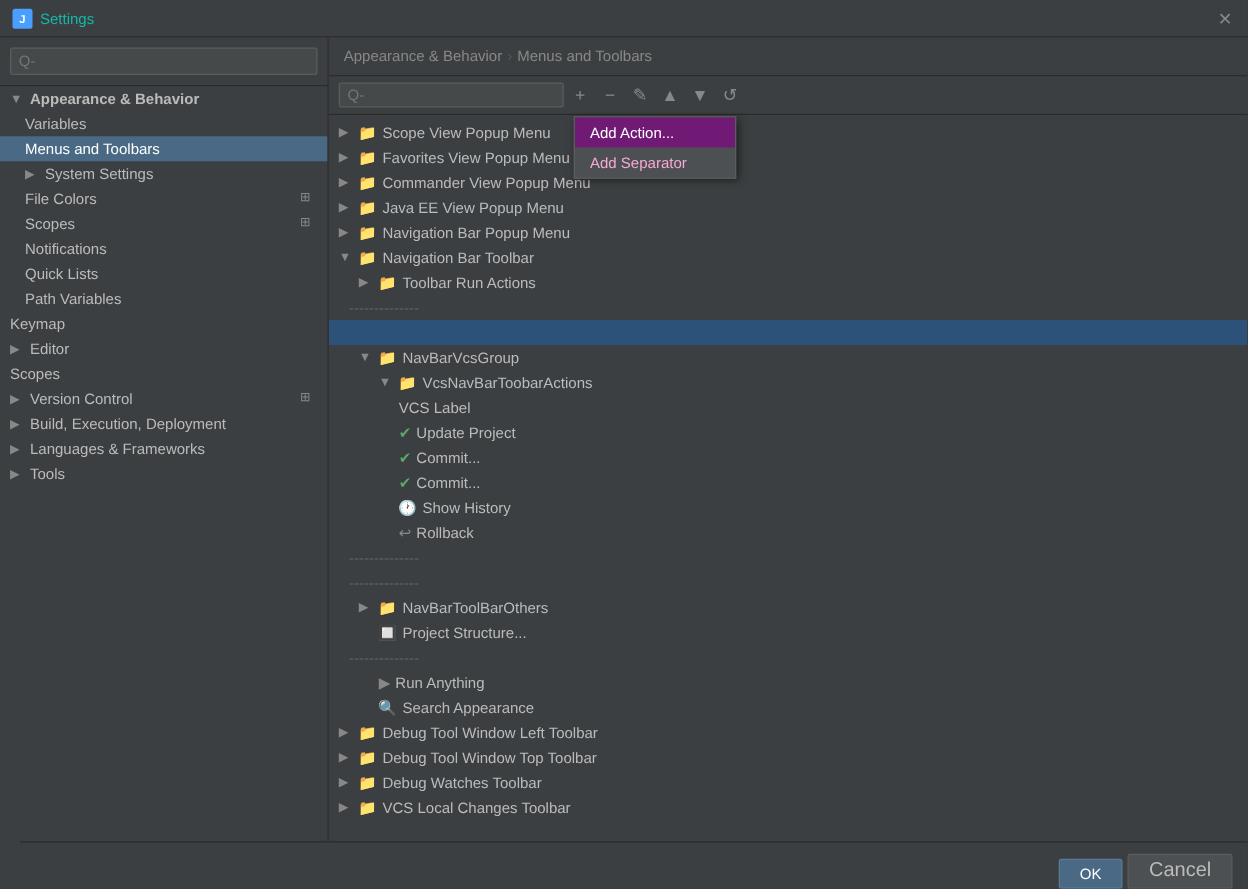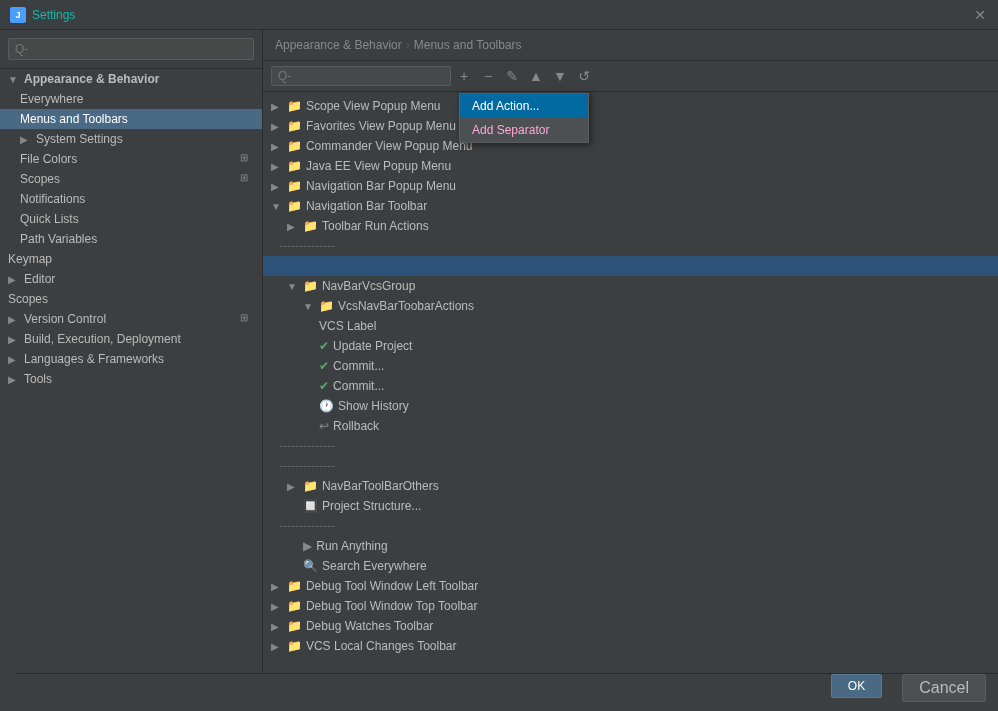--- a/index.html
+++ b/index.html
@@ -178,21 +178,21 @@
       padding: 5px 12px;
       cursor: pointer;
       color: #f9a8d4;
       font-size: 12px;
     }
     .dropdown-item:hover, .dropdown-item.active {
       background: #4a6984;
       color: #ffffff;
     }
     .dropdown-item.active {
-      background: #0369a1;
+      background: #701a75;
     }
     .tree-panel {
       flex: 1;
       overflow-y: auto;
       padding: 4px 0;
     }
     .tree-panel-item {
       padding: 2px 8px 2px 8px;
       display: flex;
       align-items: center;
@@ -210,24 +210,24 @@
     .pi-3 { padding-left: 40px; }
     .pi-4 { padding-left: 56px; align-items: center; }
     .folder-icon { color: #d4a853; font-size: 12px; }
     .green-check { color: #59a869; }
     .gray-icon { color: #888; }
     .bottom-bar {
       height: 38px;
       background: #3c3f41;
       border-top: 1px solid #2b2b2b;
       display: flex;
-      align-items: flex-start;
+      align-items: flex-end;
       justify-content: flex-end;
       padding: 0 12px;
-      gap: 20px;
+      gap: 4px;
       margin-left: 16px;
     }
     .btn-ok {
       background: #4a6984;
       color: #ffffff;
       border: 1px solid #5a7a94;
       padding: 4px 16px;
       cursor: pointer;
       font-size: 12px;
       border-radius: 2px;
@@ -260,21 +260,21 @@
     <div class="sidebar">
       <div class="sidebar-search">
         <input type="text" placeholder="Q-" style="">
       </div>
 
       <div class="tree-item group-header">
         <span class="tree-arrow">▼</span>
         <span class="tree-label">Appearance &amp; Behavior</span>
       </div>
       <div class="tree-item indent-1">
-        <span class="tree-label">Everywhere</span>
+        <span class="tree-label">Variables</span>
       </div>
       <div class="tree-item indent-1 selected">
         <span class="tree-label">Menus and Toolbars</span>
       </div>
       <div class="tree-item indent-1">
         <span class="tree-arrow">▶</span>
         <span class="tree-label">System Settings</span>
       </div>
       <div class="tree-item indent-1">
         <span class="tree-label">File Colors</span>
@@ -436,21 +436,21 @@
         </div>
         <div class="tree-panel-item separator pi-3">
           <span>--------------</span>
         </div>
         <div class="tree-panel-item pi-3">
           <span class="gray-icon">▶</span>
           <span>Run Anything</span>
         </div>
         <div class="tree-panel-item pi-3">
           <span class="gray-icon">🔍</span>
-          <span>Search Everywhere</span>
+          <span>Search Appearance</span>
         </div>
         <div class="tree-panel-item pi-1">
           <span class="tree-arrow gray-icon">▶</span>
           <span class="folder-icon">📁</span>
           <span>Debug Tool Window Left Toolbar</span>
         </div>
         <div class="tree-panel-item pi-1">
           <span class="tree-arrow gray-icon">▶</span>
           <span class="folder-icon">📁</span>
           <span>Debug Tool Window Top Toolbar</span>

